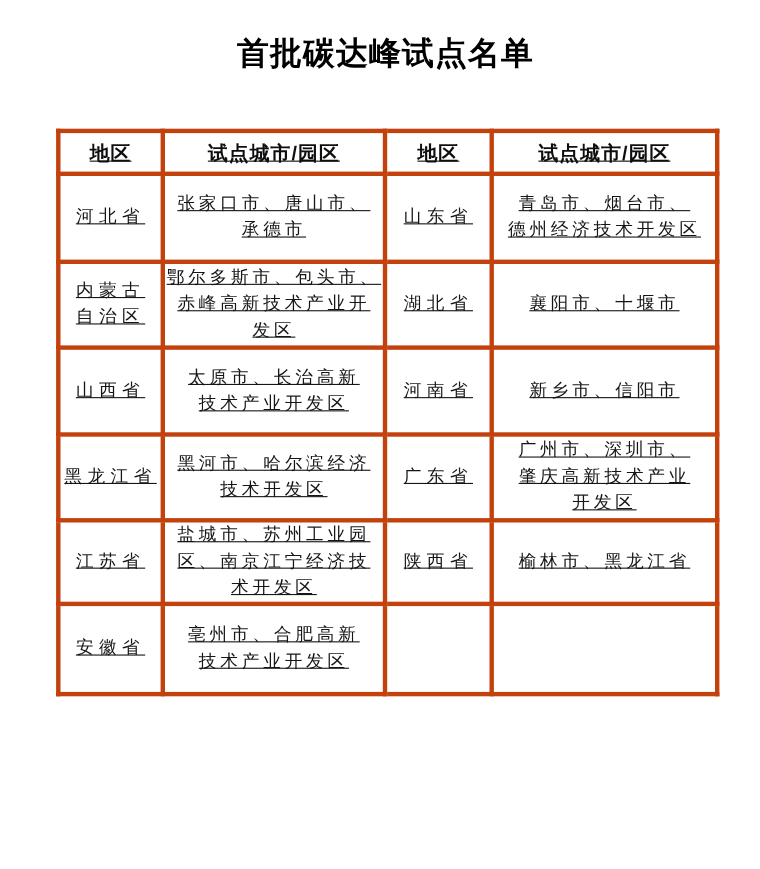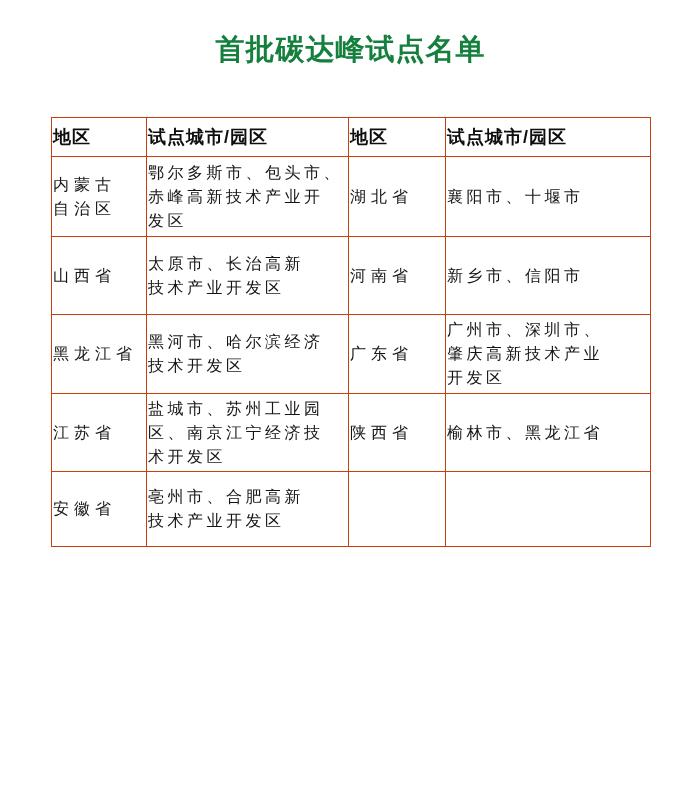--- a/index.html
+++ b/index.html
@@ -18,40 +18,41 @@
     top: 30px;
     left: 51px;
     width: 599px;
     margin: 0;
     text-align: center;
     font-family: "Liberation Serif", serif;
     font-size: 29px;
     line-height: 38px;
     font-weight: 700;
     letter-spacing: 1px;
-    color: #15803d;
+    color: #000000;
   }
   table.pilot-table {
     position: absolute;
     top: 117px;
     left: 51px;
     width: 599px;
     border-collapse: collapse;
     table-layout: fixed;
     background: #ffffff;
   }
   .pilot-table col.c1 { width: 95px; }
   .pilot-table col.c2 { width: 202px; }
   .pilot-table col.c3 { width: 97px; }
   .pilot-table col.c4 { width: 205px; }
   .pilot-table th, .pilot-table td {
-    border: 1px solid #c2410c;
-    text-align: left;
+    border: 4px solid #c2410c;
+    text-align: center;
     vertical-align: middle;
     overflow: hidden;
+    text-decoration: underline;
   }
   .pilot-table th {
     font-family: "Liberation Sans", sans-serif;
     font-size: 18px;
     font-weight: 700;
     letter-spacing: 1px;
     height: 39px;
     color: #0e0e0e;
   }
   .pilot-table td {
@@ -89,20 +90,28 @@
     <thead>
       <tr>
         <th>地区</th>
         <th>试点城市/园区</th>
         <th>地区</th>
         <th>试点城市/园区</th>
       </tr>
     </thead>
     <tbody>
       <tr>
+        <td class="region">河北省</td>
+        <td class="cities">张家口市、唐山市、
+承德市</td>
+        <td class="region">山东省</td>
+        <td class="cities">青岛市、烟台市、
+德州经济技术开发区</td>
+      </tr>
+      <tr>
         <td class="region">内蒙古
 自治区</td>
         <td class="cities">鄂尔多斯市、包头市、
 赤峰高新技术产业开
 发区</td>
         <td class="region">湖北省</td>
         <td class="cities">襄阳市、十堰市</td>
       </tr>
       <tr>
         <td class="region">山西省</td>

